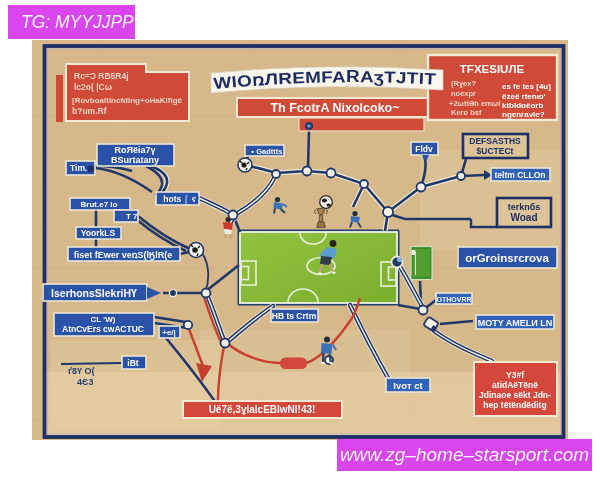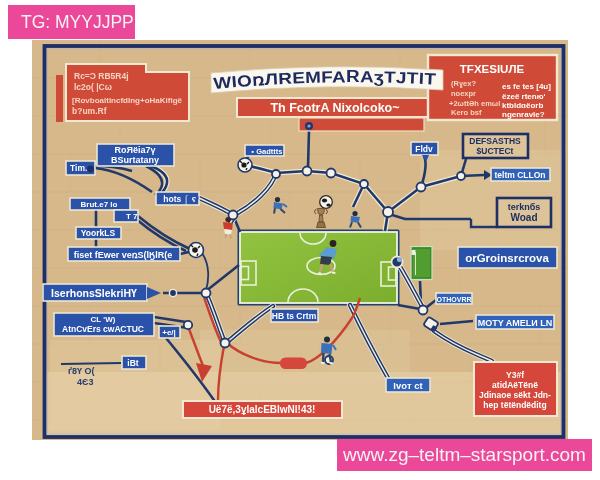--- a/index.html
+++ b/index.html
@@ -1,19 +1,19 @@
 <!DOCTYPE html>
 <html><head>
 <meta charset="utf-8">
 <style>
 html,body{margin:0;padding:0;background:#ffffff;}
 #page{position:relative;width:600px;height:480px;background:#ffffff;overflow:hidden;
   font-family:"Liberation Sans", sans-serif;}
 #photo{position:absolute;left:32px;top:40px;width:536px;height:400px;background:#d6b88a;}
-.lbl{position:absolute;background:#ec4899;color:#f4f4f4;font-size:19px;line-height:34px;white-space:nowrap;}
+.lbl{position:absolute;background:#d946ef;color:#f4f4f4;font-size:19px;line-height:34px;white-space:nowrap;font-style:italic;}
 #tg{left:8px;top:5px;width:114px;height:34px;padding-left:13px;font-size:17.5px;}
 #www{left:337px;top:439px;width:255px;height:32px;line-height:32px;text-align:center;font-size:19px;}
 svg{position:absolute;left:0;top:0;}
 </style>
 </head>
 <body>
 <div id="page">
   <div id="photo"></div>
   <svg width="600" height="480" viewBox="0 0 600 480">
     <defs>
@@ -337,14 +337,14 @@
     </g>
 
     <g>
       <path d="M317.5,208.5 L324.5,208.5 L323.8,213.5 Q321,216 318.2,213.5 Z" fill="#a5814f" stroke="#5a462c" stroke-width="0.8"></path>
       <path d="M319.5,215 L322.5,215 L323,222 L319,222 Z" fill="#a5814f" stroke="#5a462c" stroke-width="0.8"></path>
       <path d="M318,222 L324,222 L325.5,227.5 L316.5,227.5 Z" fill="#96713f" stroke="#5a462c" stroke-width="0.8"></path>
       <path d="M316.5,209 Q313,211 316,214 M325.5,209 Q329,211 326,214" fill="none" stroke="#5a462c" stroke-width="1"></path>
     </g>
   </svg>
   <div id="tg" class="lbl">TG: MYYJJPP</div>
-  <div id="www" class="lbl">www.zg–teltm–starsport.com</div>
+  <div id="www" class="lbl">www.zg–home–starsport.com</div>
 </div>
 
 </body></html>

